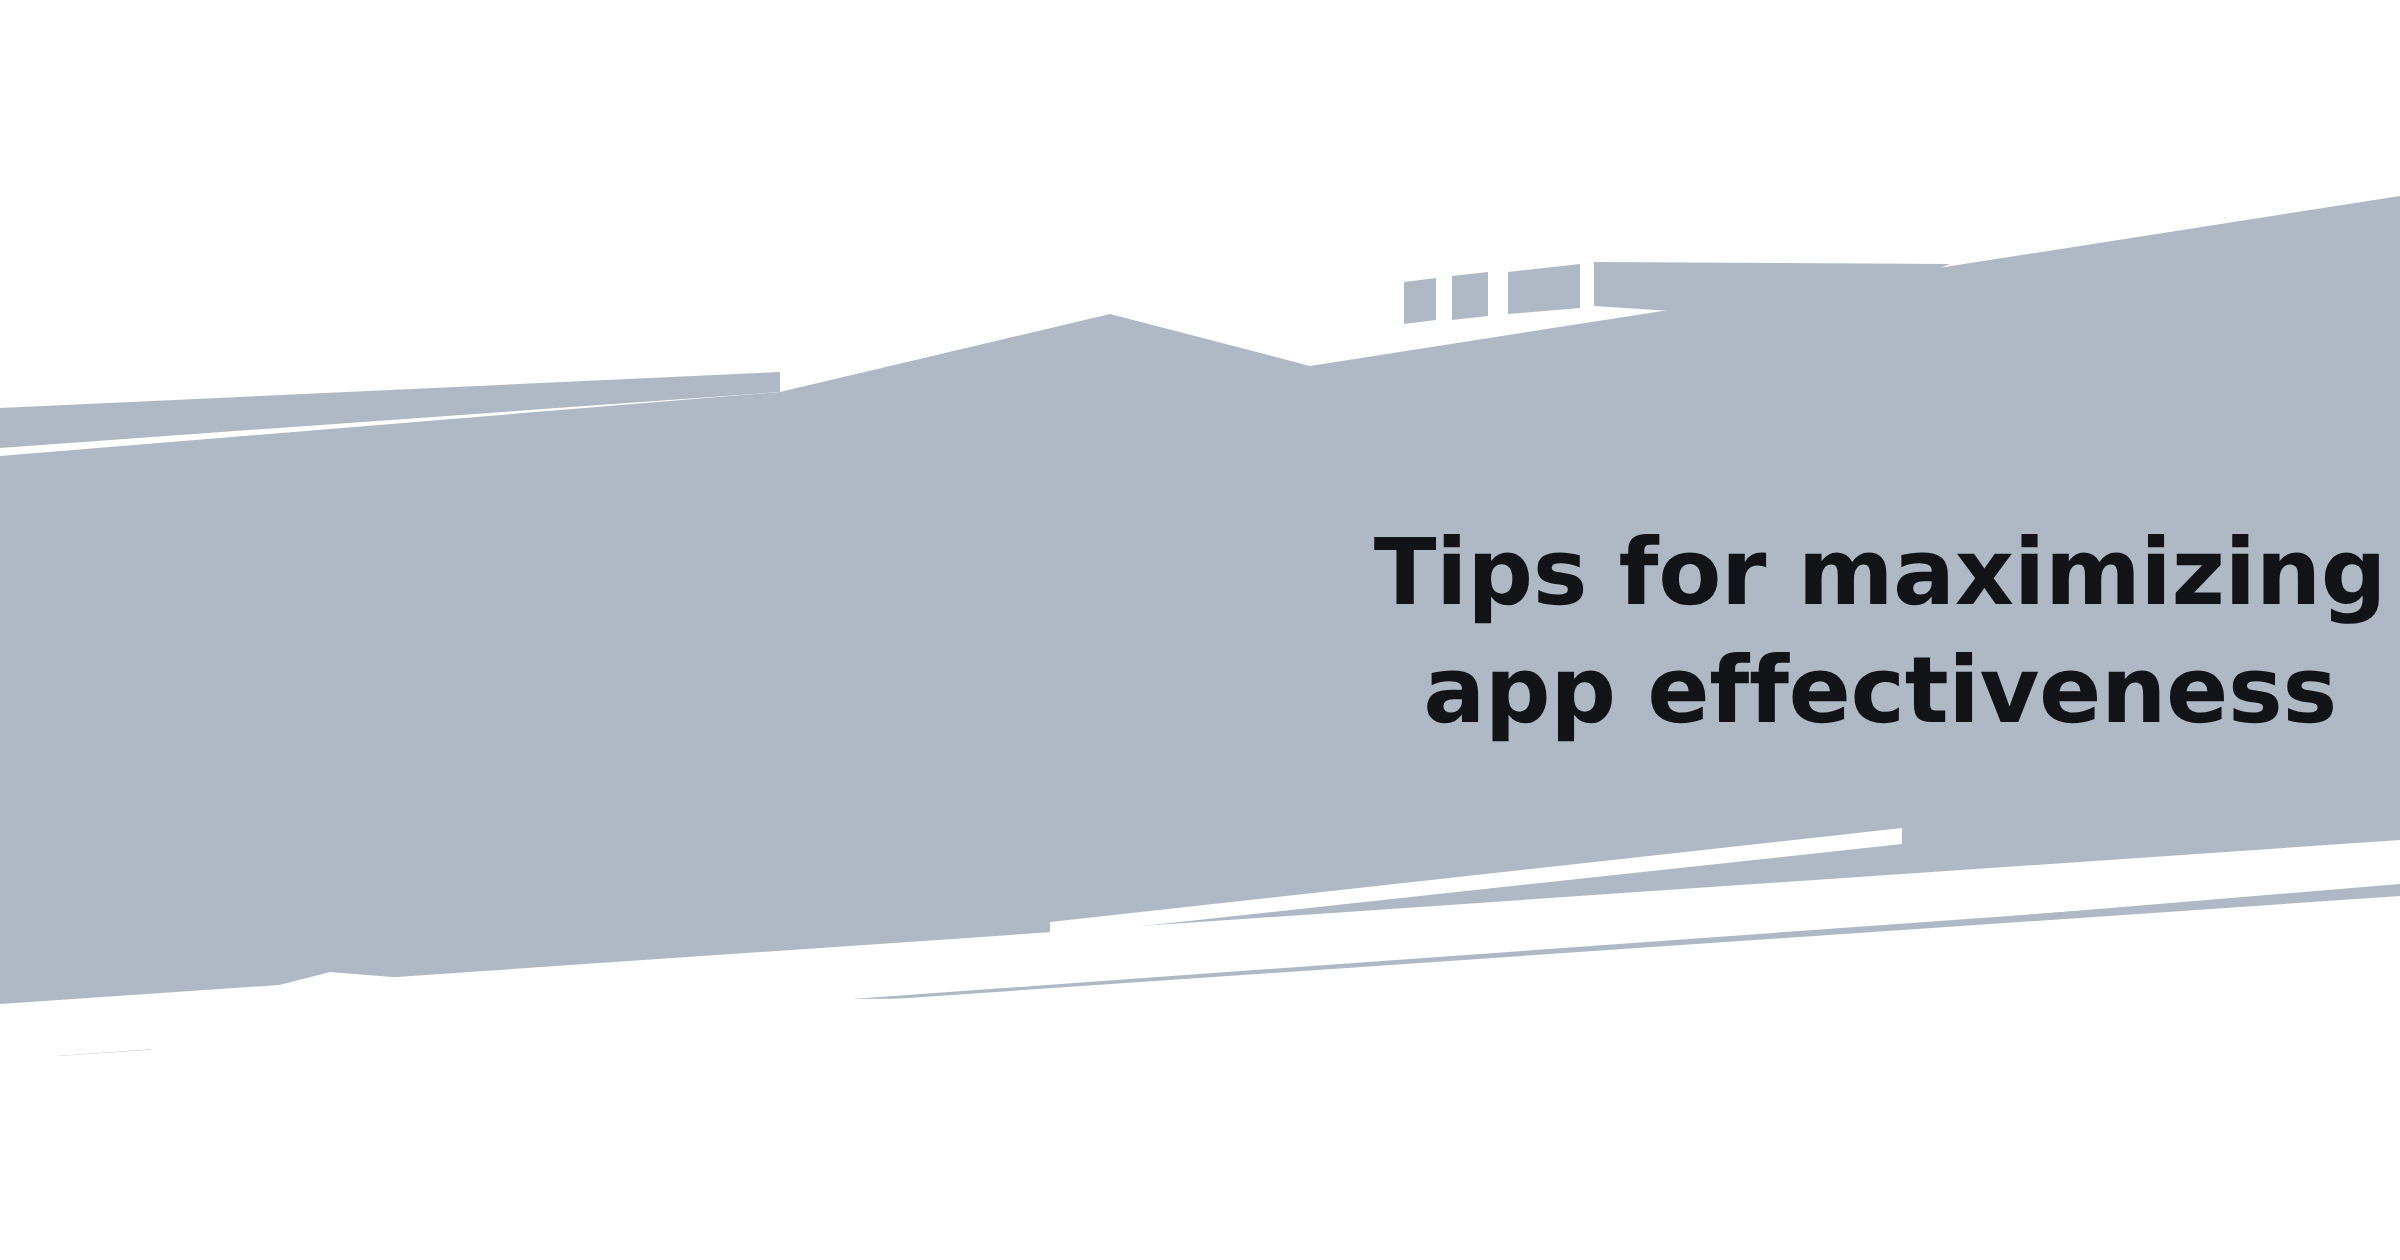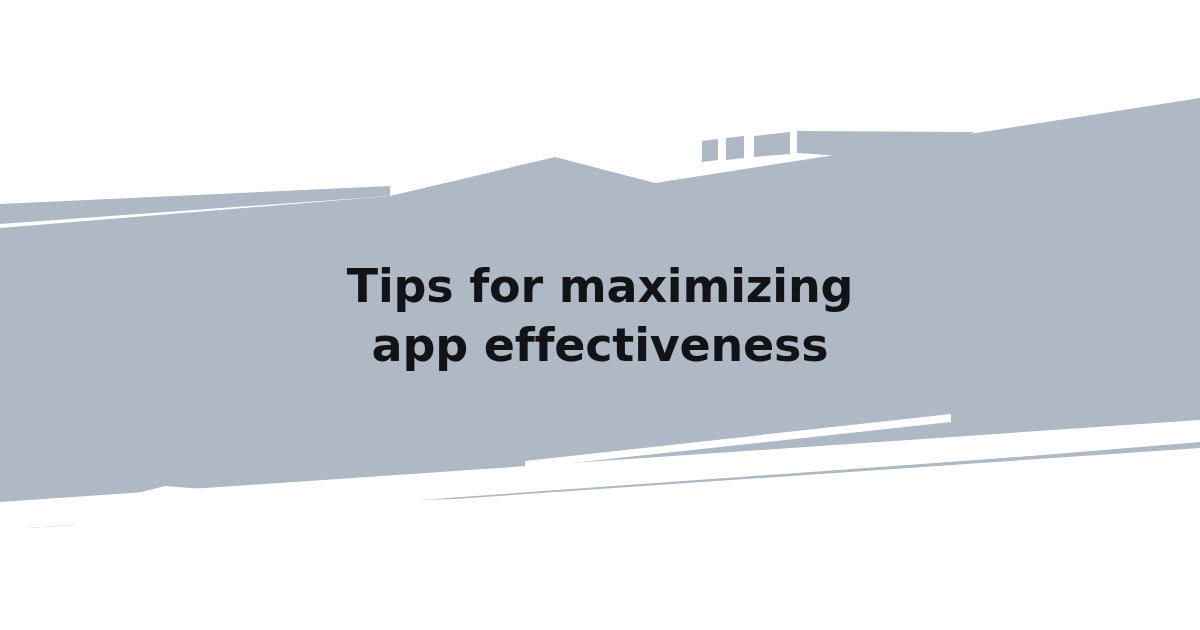--- a/index.html
+++ b/index.html
@@ -29,21 +29,21 @@
     display: block;
   }
   #headline-layer {
     position: absolute;
     left: 0;
     top: 0;
     width: 1200px;
     height: 630px;
     display: flex;
     align-items: center;
-    justify-content: center;
+    justify-content: flex-end;
     pointer-events: none;
   }
   #headline {
     width: 520px;
     text-align: center;
     font-family: "DejaVu Sans", "Liberation Sans", sans-serif;
     font-weight: 700;
     font-size: 46px;
     line-height: 1.28;
     letter-spacing: -0.2px;

